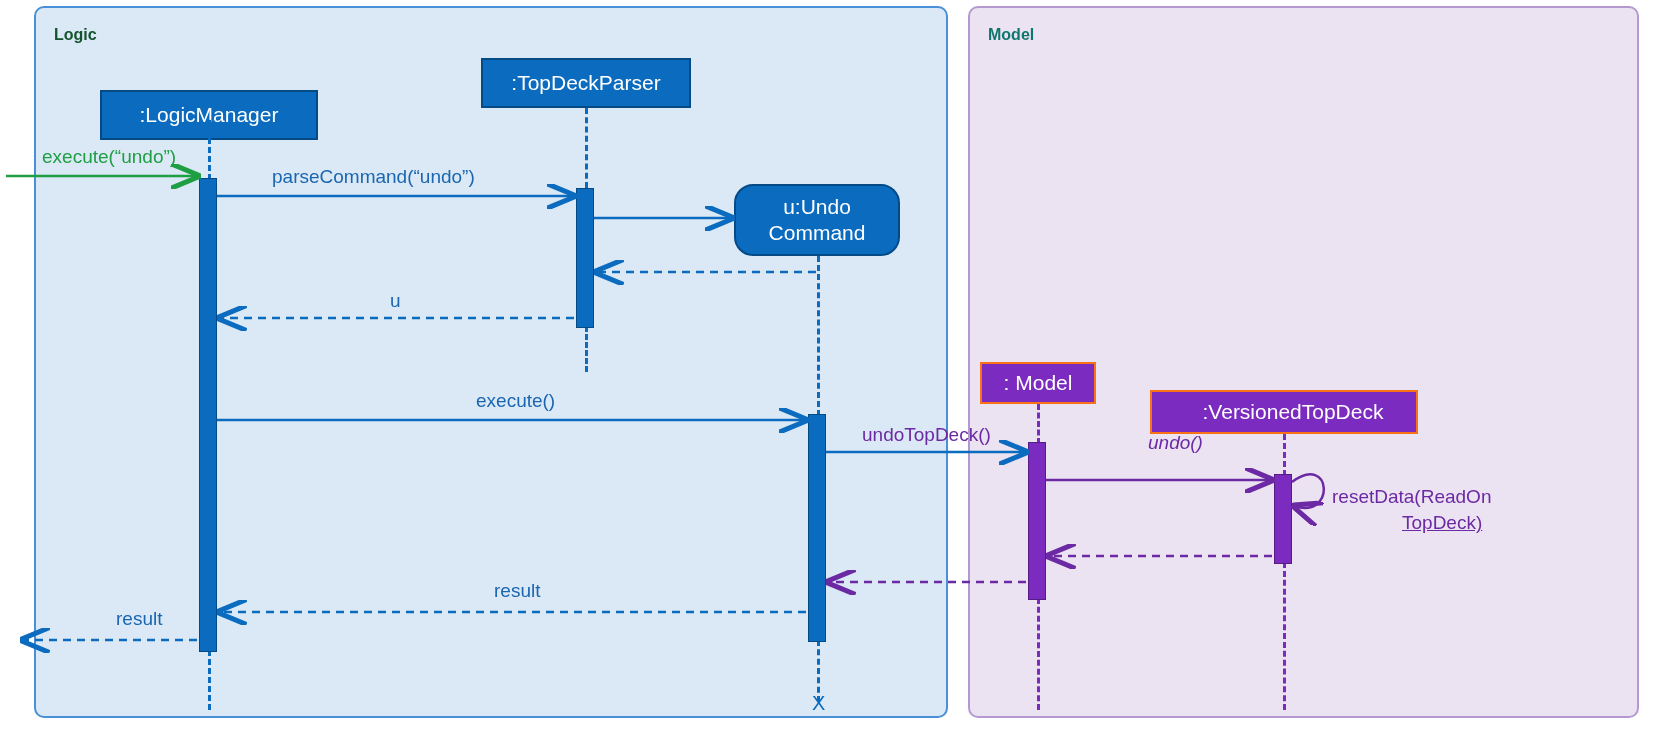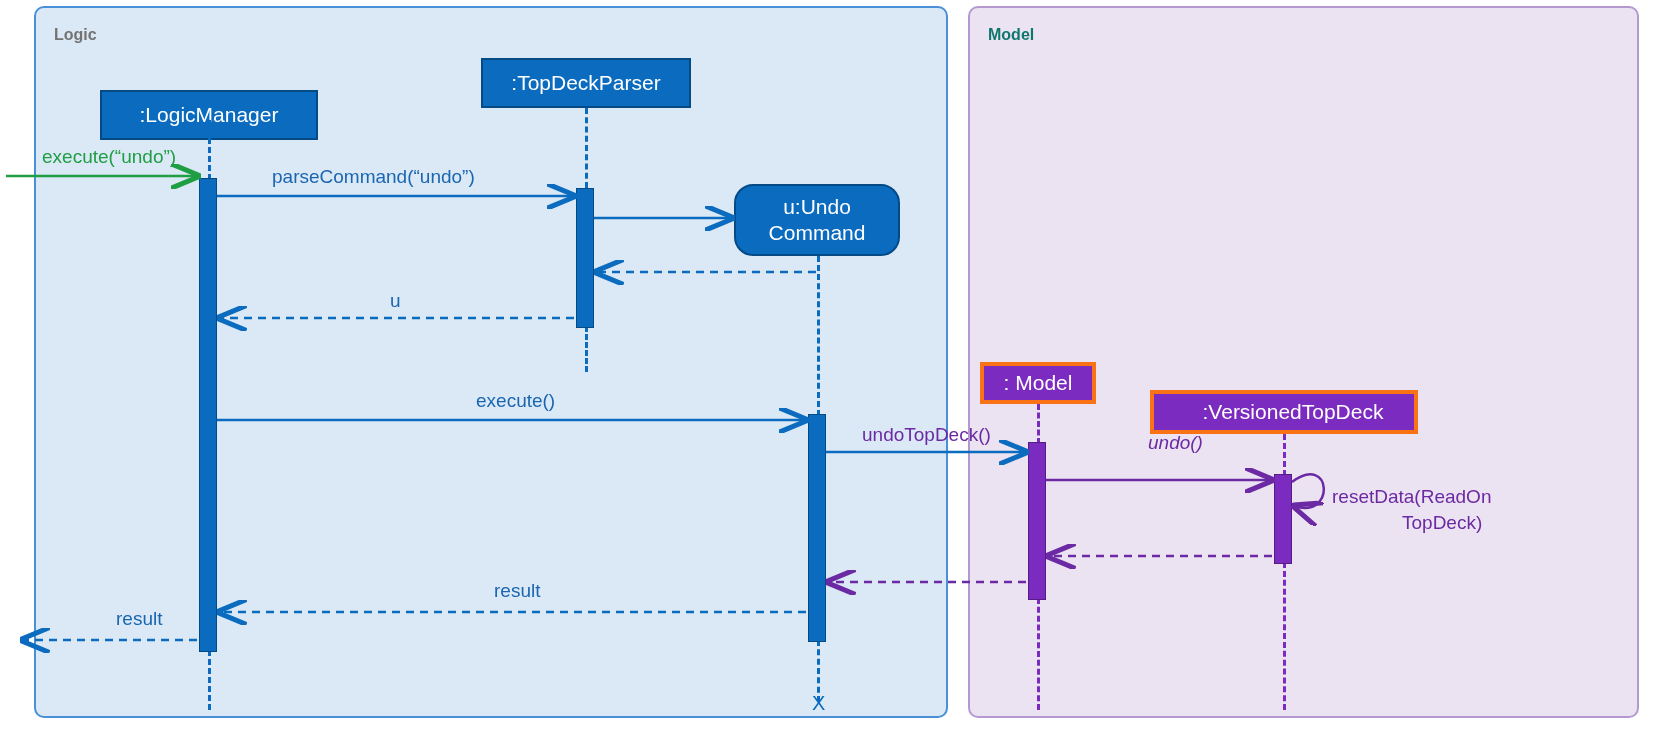--- a/index.html
+++ b/index.html
@@ -32,38 +32,38 @@
     top: 6px;
     width: 671px;
     height: 712px;
   }
   .frame-title {
     position: absolute;
     top: 18px;
     font-weight: 700;
     font-size: 16px;
   }
-  .frame.blue .frame-title { left: 18px; color: #737373; }
+  .frame.blue .frame-title { left: 18px; color: #14532d; }
   .frame.purple .frame-title { left: 18px; color: #0f766e; }
 
   .obj-box {
     position: absolute;
     color: #fff;
     font-size: 21px;
     font-weight: 400;
     display: flex;
     align-items: center;
     justify-content: center;
     padding: 8px 14px;
     text-align: center;
     line-height: 1.25;
     white-space: pre-line;
   }
   .obj-blue { background: #0a6bbf; border: 2px solid #044a85; }
-  .obj-purple { background: #7b2bbf; border: 4px solid #f97316; justify-content: center; }
+  .obj-purple { background: #7b2bbf; border: 2px solid #f97316; justify-content: center; }
 
   .lifeline {
     position: absolute;
     width: 0;
     border-left: 3px dashed;
   }
   .lifeline.b { border-color: #0a6bbf; }
   .lifeline.p { border-color: #7b2bbf; }
 
   .activation {
@@ -144,21 +144,21 @@
 <div class="activation p" style="left:1028px; top:442px; height:158px;"></div>
 <div class="activation p" style="left:1274px; top:474px; height:90px;"></div>
 
 <div class="lbl green" style="left:42px; top:146px;">execute(“undo”)</div>
 <div class="lbl blue" style="left:272px; top:166px;">parseCommand(“undo”)</div>
 <div class="lbl blue" style="left:390px; top:290px;">u</div>
 <div class="lbl blue" style="left:476px; top:390px;">execute()</div>
 <div class="lbl purple" style="left:862px; top:424px;">undoTopDeck()</div>
 <div class="lbl purple" style="left:1148px; top:432px;font-style:italic;">undo()</div>
 <div class="lbl purple" style="left:1332px; top:486px;">resetData(ReadOn</div>
-<div class="lbl purple" style="left:1402px; top:512px;">TopDeck)</div>
+<div class="lbl purple" style="left:1402px; top:512px;text-decoration:underline;">TopDeck)</div>
 <div class="lbl blue" style="left:494px; top:580px;">result</div>
 <div class="lbl blue" style="left:116px; top:608px;">result</div>
 
 <div class="termX" style="left:812px; top:692px;">X</div>
 
 <svg class="arrows">
   <defs>
     <marker id="ah-blue" markerWidth="12" markerHeight="10" refX="11" refY="5" orient="auto">
       <path d="M0,0 L12,5 L0,10" fill="none" stroke="#0a6bbf" stroke-width="2"></path>
     </marker>

